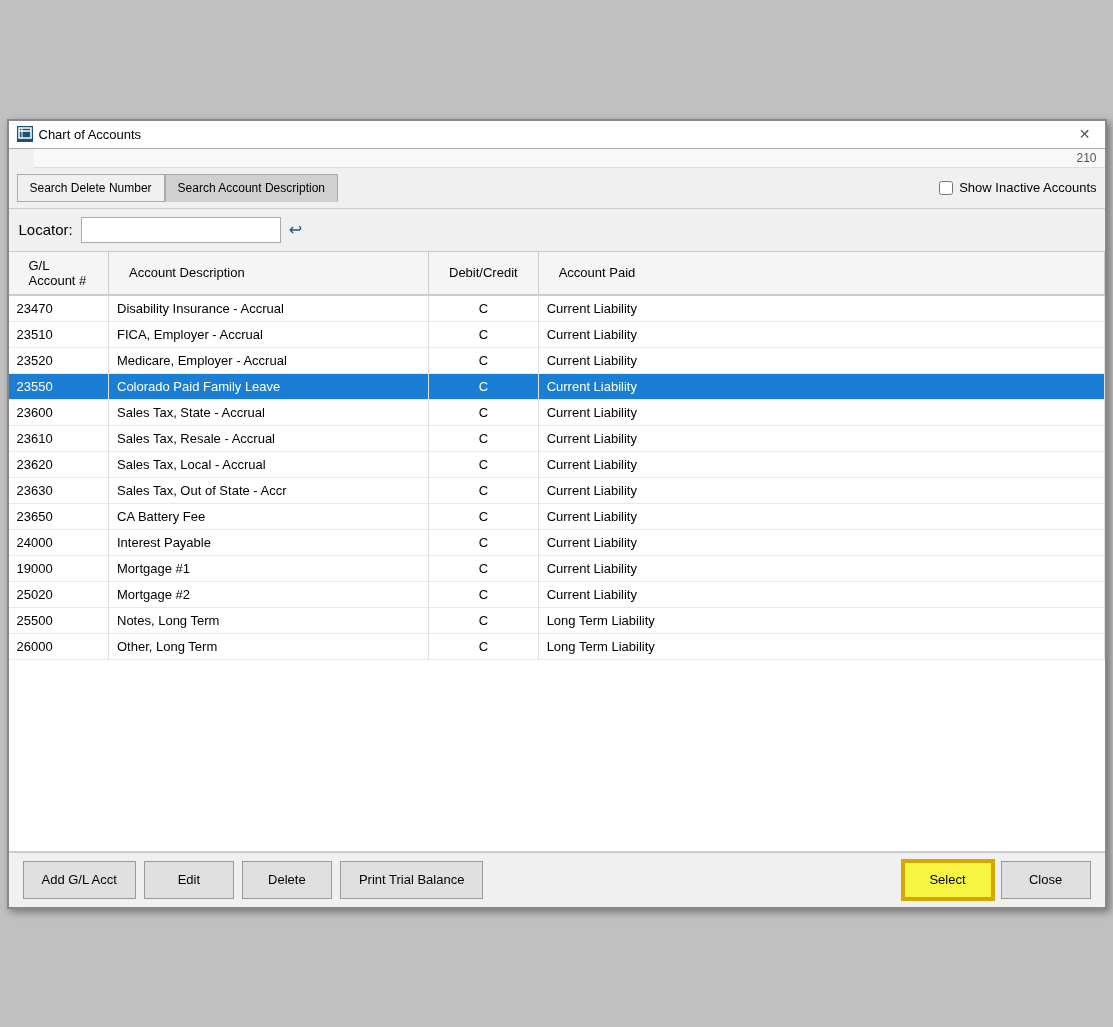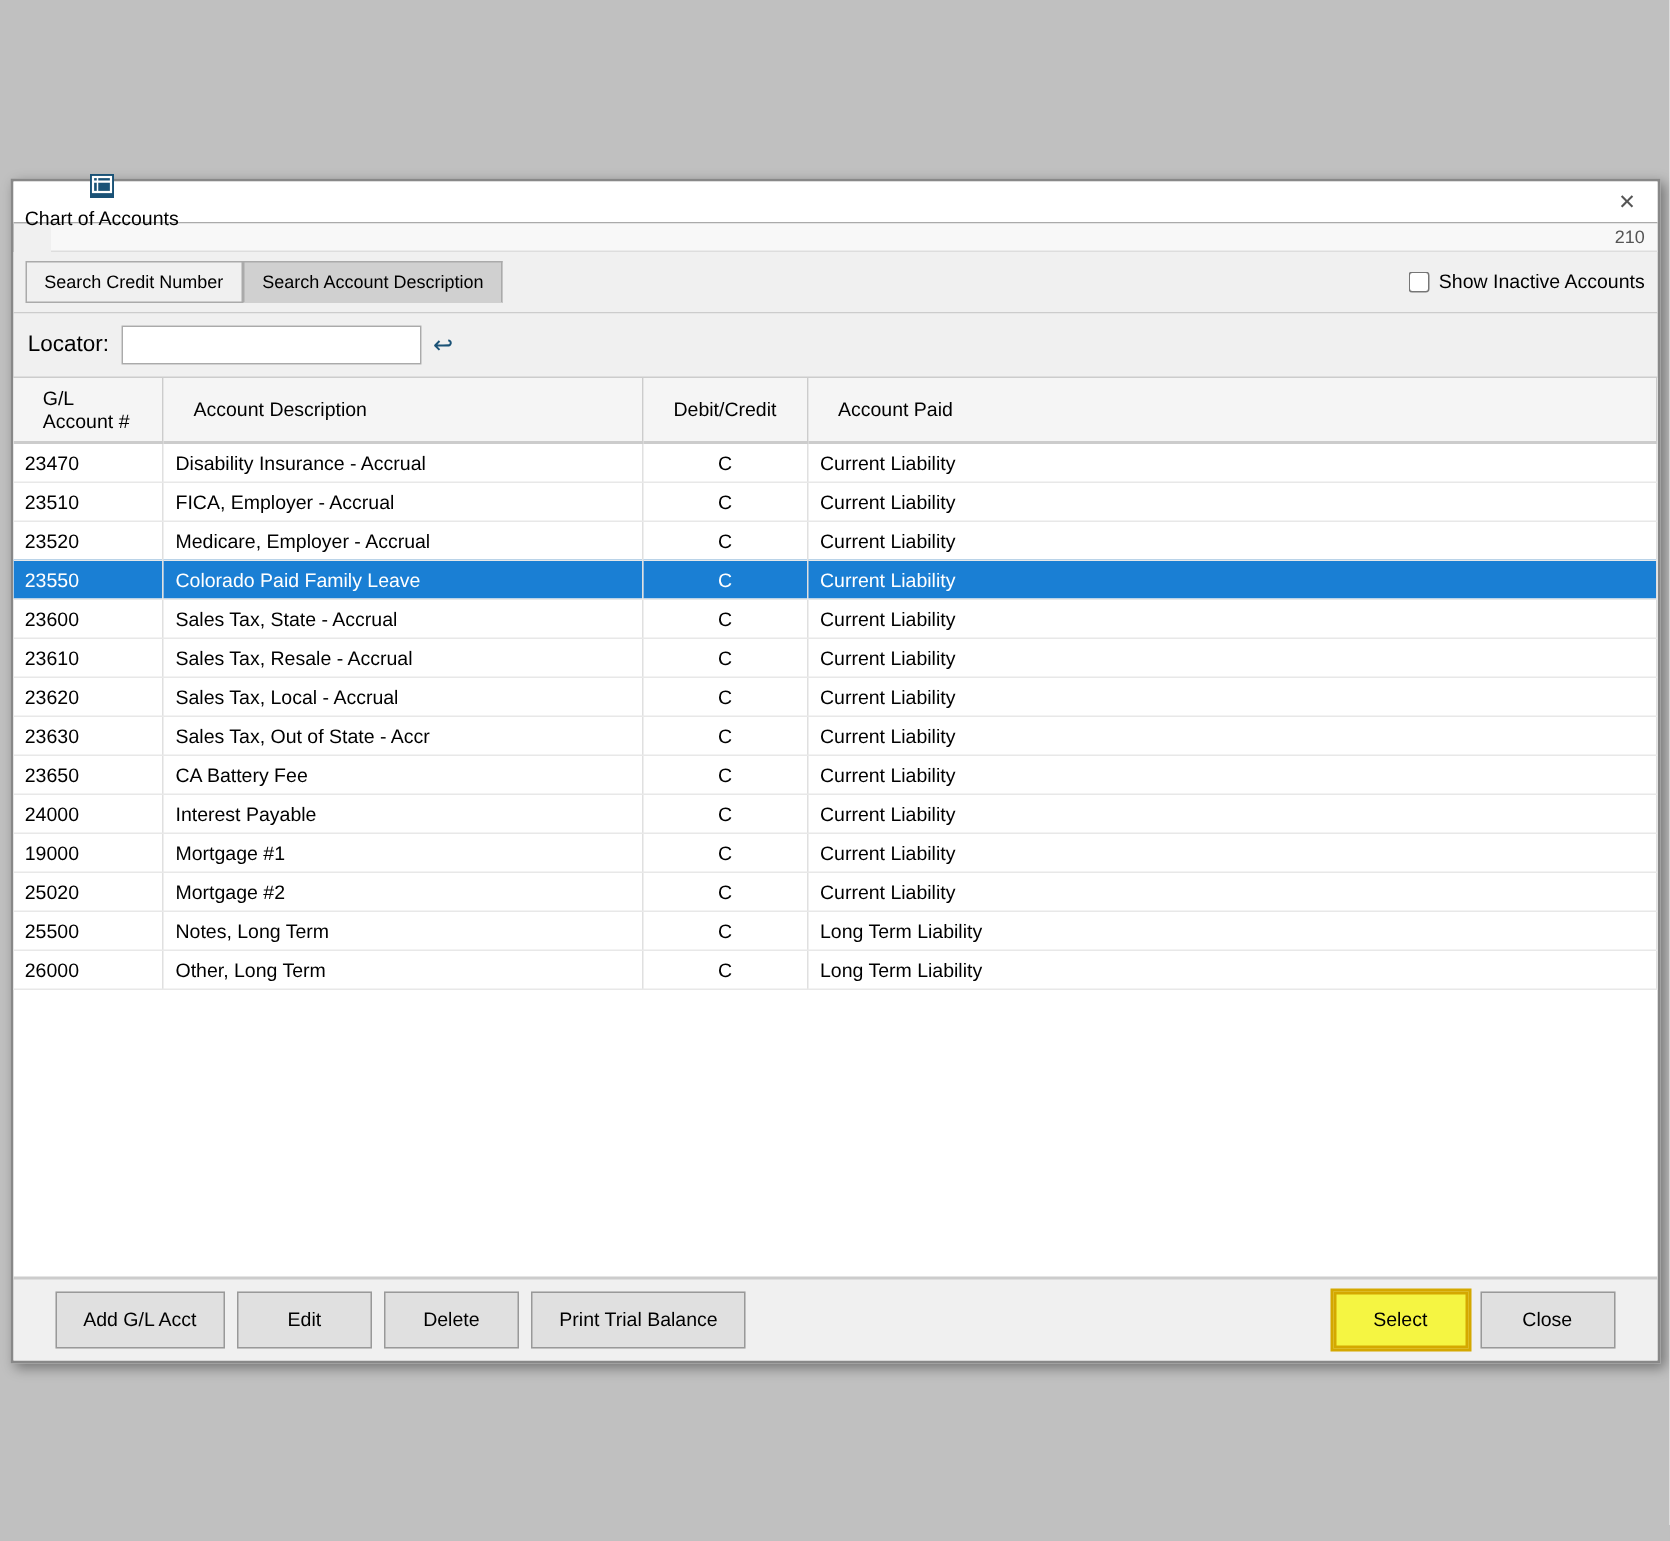--- a/index.html
+++ b/index.html
@@ -24,21 +24,20 @@
       padding: 4px 8px;
       display: flex;
       align-items: center;
       justify-content: space-between;
       height: 28px;
     }
     .title-bar-left {
       display: flex;
       align-items: center;
       gap: 6px;
-      flex-direction: column;
     }
     .title-icon {
       width: 16px;
       height: 16px;
       background: #1a5276;
       display: flex;
       align-items: center;
       justify-content: center;
       color: white;
       font-size: 10px;
@@ -163,21 +162,21 @@
     }
     tbody tr.selected td {
       color: white;
     }
     .col-account { width: 100px; }
     .col-description { width: 320px; }
     .col-debitcredit { width: 100px; text-align: center; }
     .col-type { width: auto; }
     .footer-bar {
       background: #f0f0f0;
-      padding: 8px 28px;
+      padding: 8px 14px;
       display: flex;
       align-items: center;
       gap: 8px;
       border-top: 1px solid #ccc;
     }
     .footer-btn {
       padding: 6px 18px;
       background: #e0e0e0;
       border: 1px solid #999;
       cursor: pointer;
@@ -208,21 +207,21 @@
         </svg>
       </div>
       <span class="title-text">Chart of Accounts</span>
     </div>
     <button class="close-btn">✕</button>
   </div>
 
   <div class="page-number">210</div>
 
   <div class="toolbar">
-    <button class="tab-btn">Search Credit Number</button>
+    <button class="tab-btn">Search Delete Number</button>
     <button class="tab-btn active">Search Account Description</button>
     <div class="show-inactive">
       <input type="checkbox" style="">
       <label>Show Inactive Accounts</label>
     </div>
   </div>
 
   <div class="locator-row">
     <span class="locator-label">Locator:</span>
     <input class="locator-input" type="text" value="" style="">

